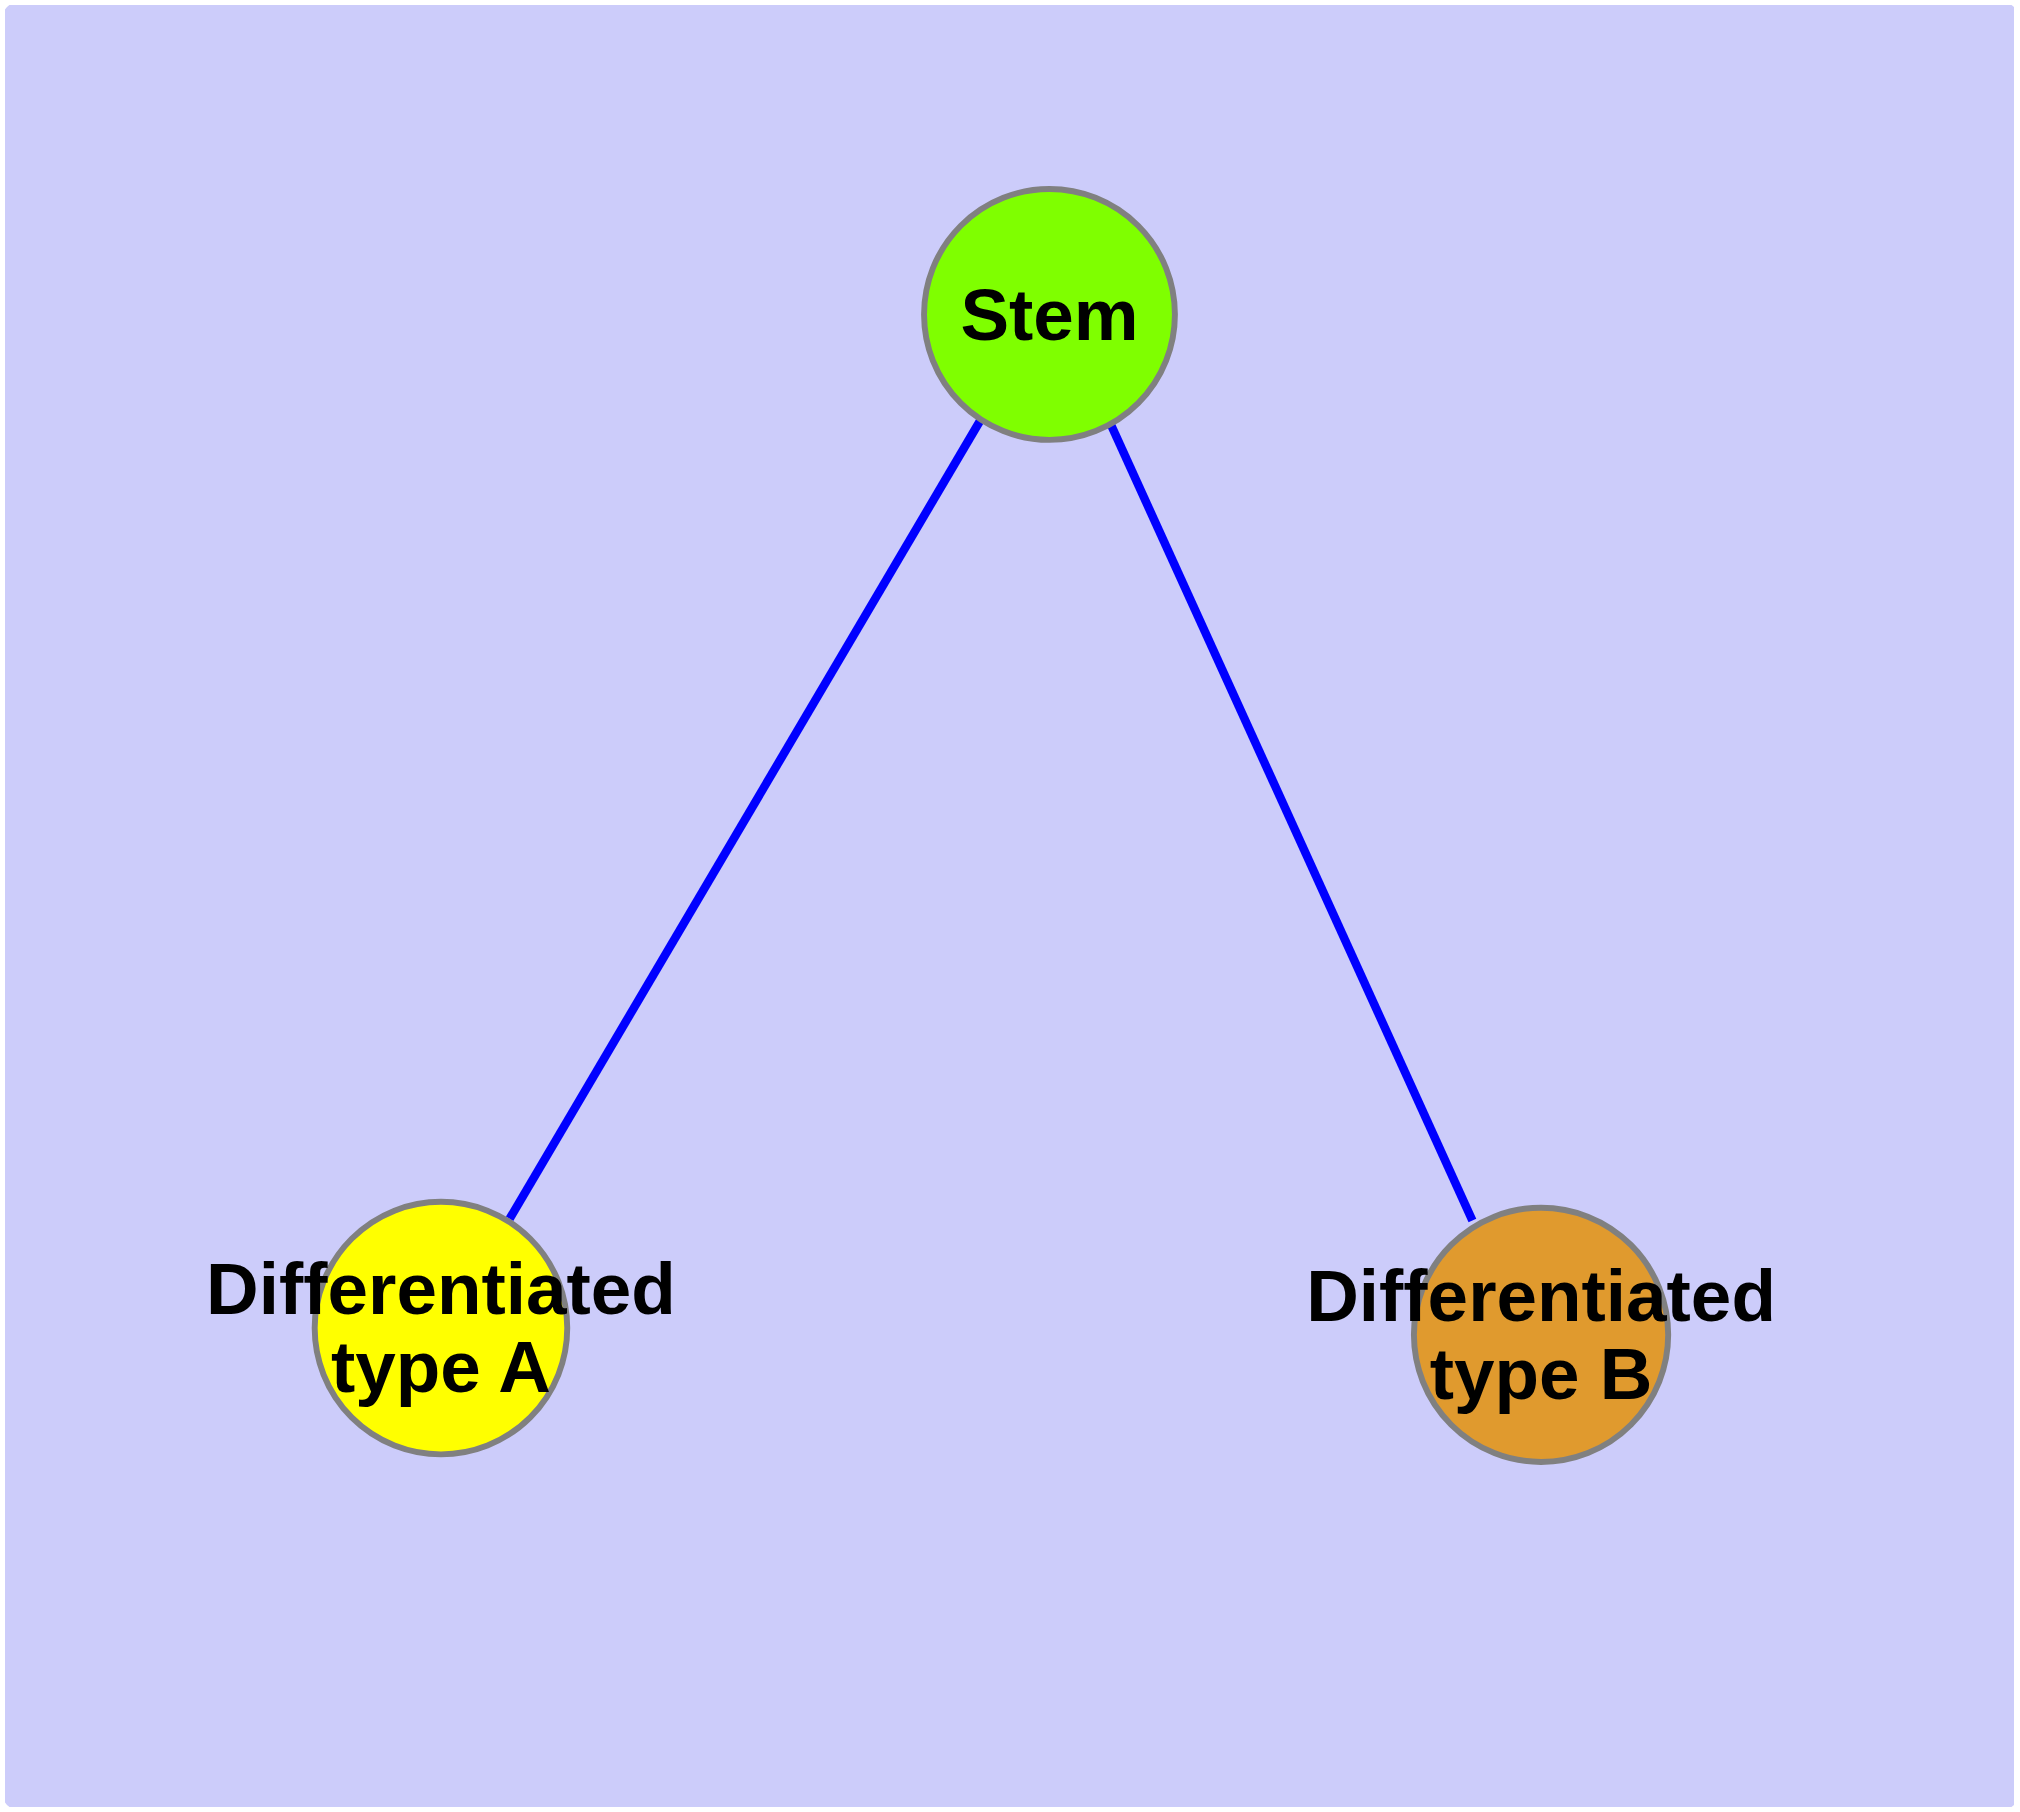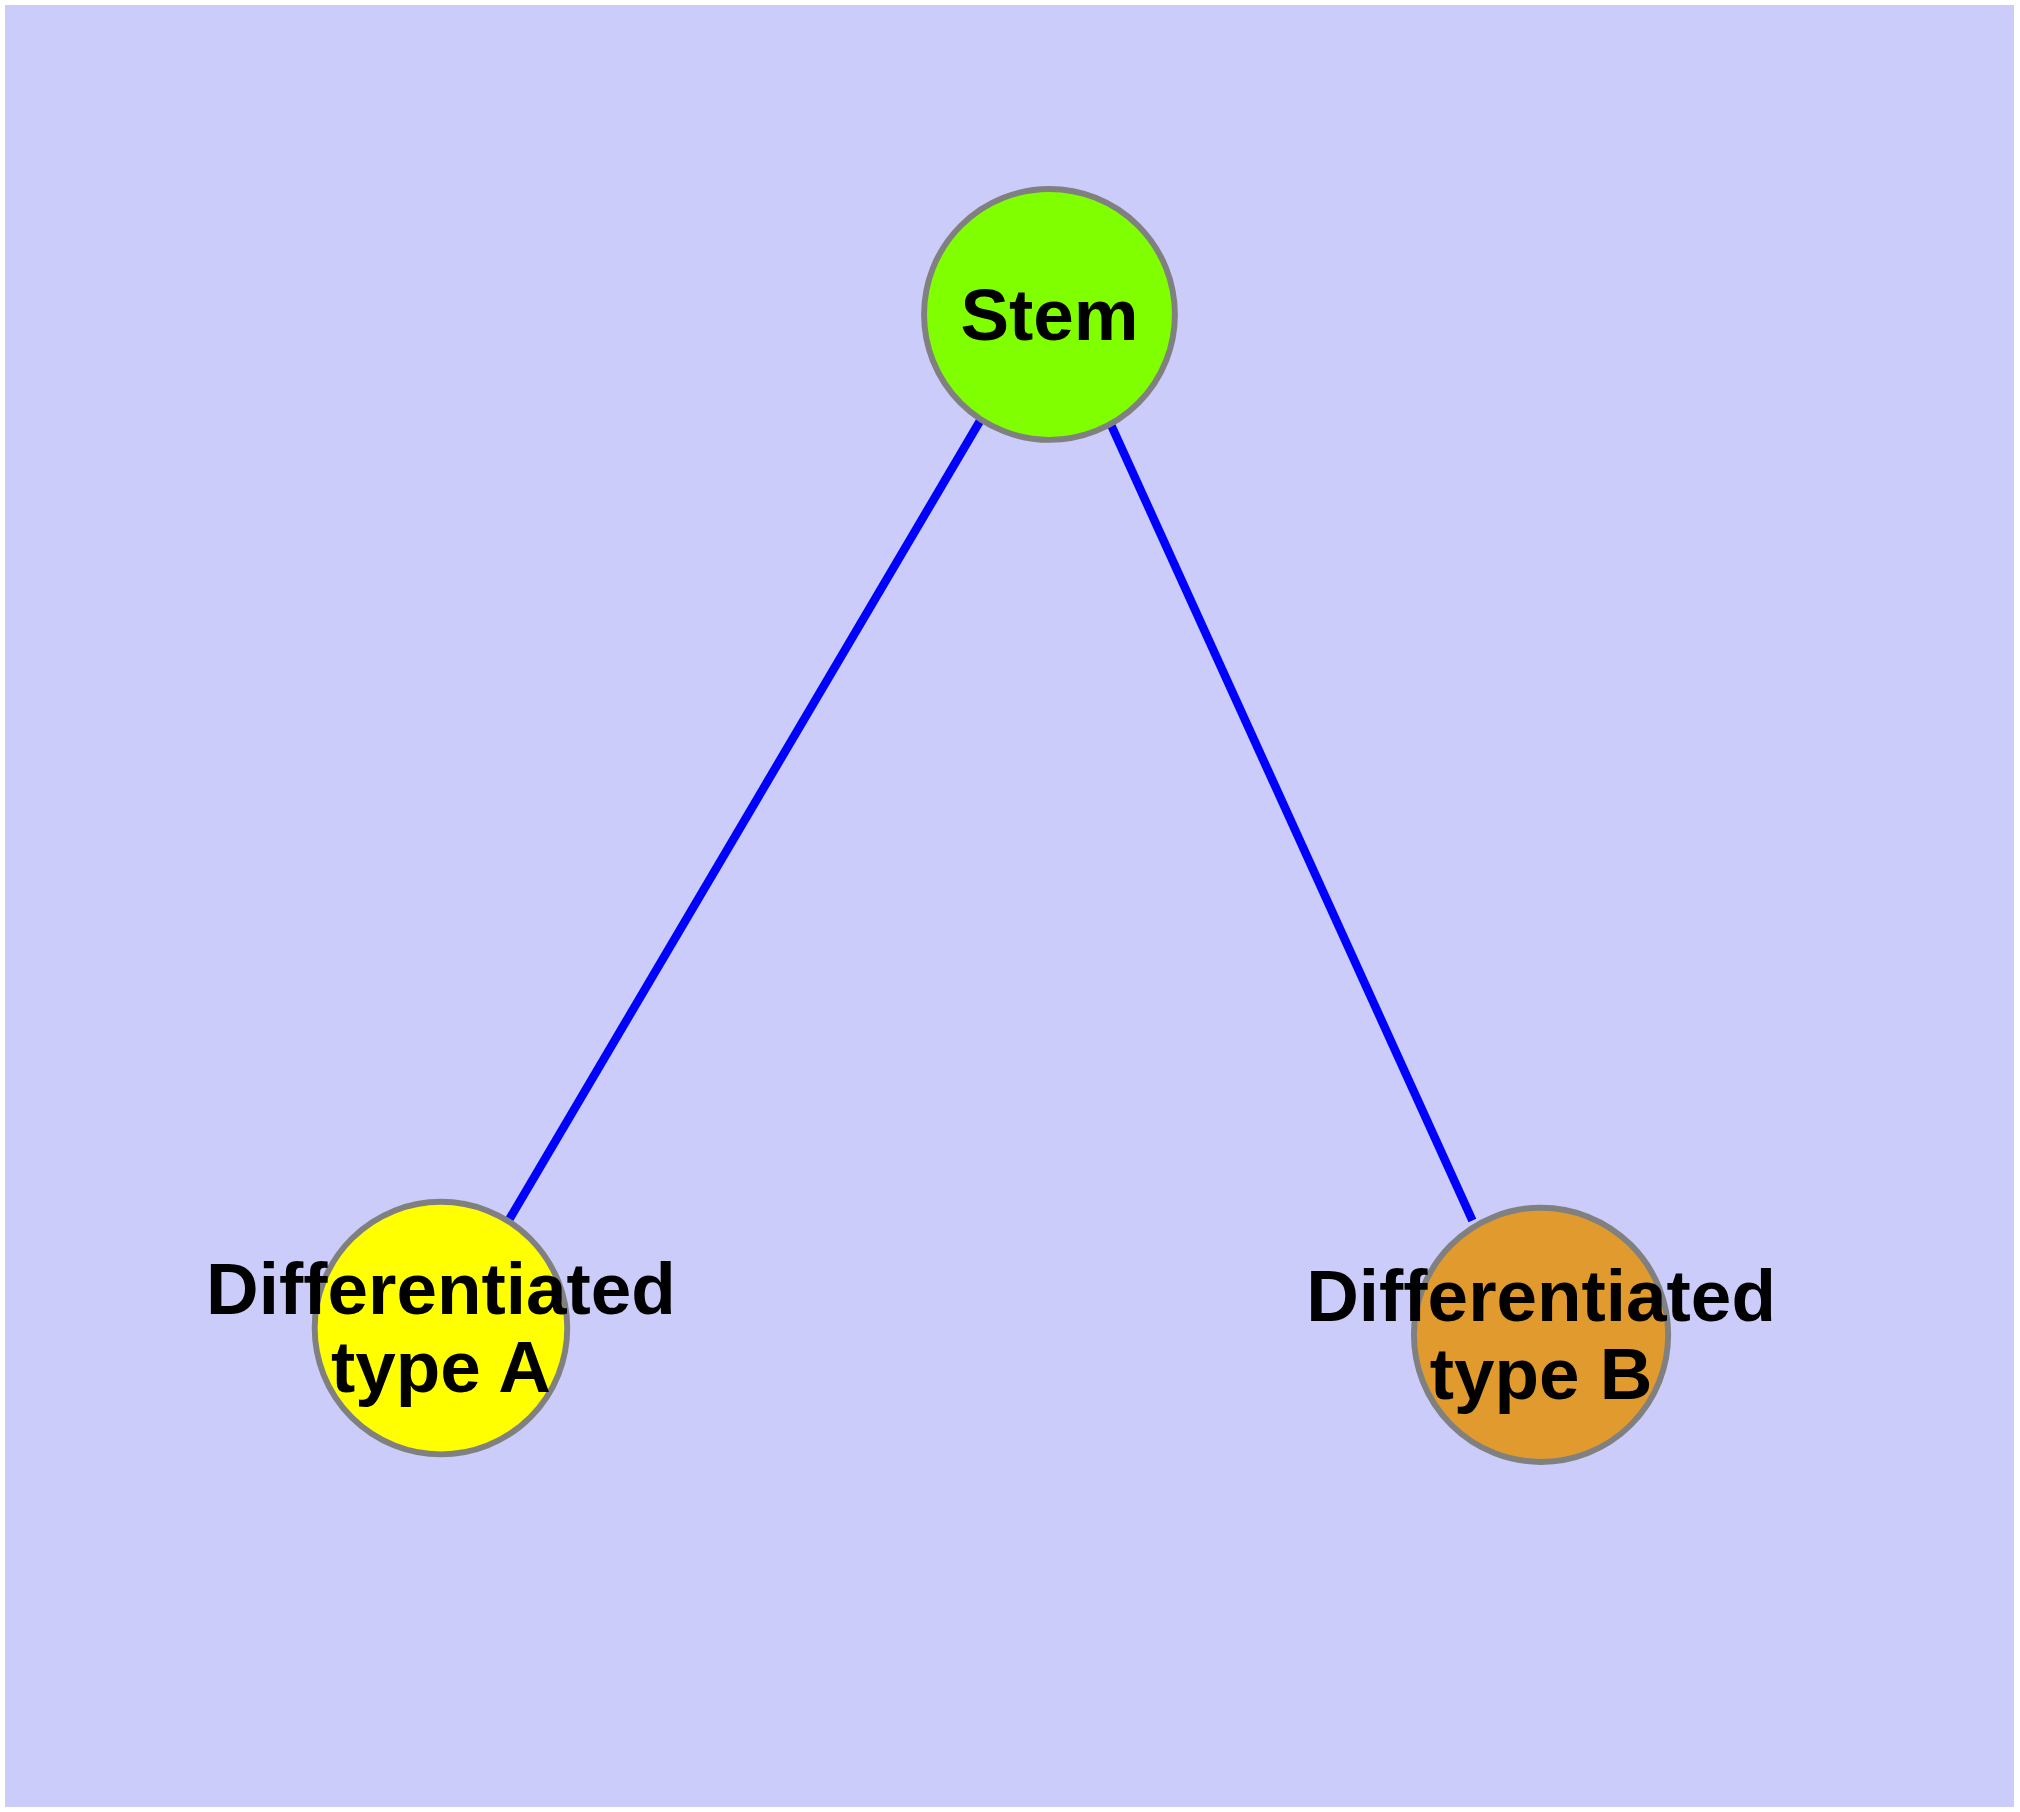--- a/index.html
+++ b/index.html
@@ -8,20 +8,21 @@
     padding: 0;
     background: #ffffff;
   }
   #stage {
     position: relative;
     width: 2021px;
     height: 1812px;
     background: #ffffff;
     overflow: hidden;
     font-family: "Liberation Sans", sans-serif;
+    border-radius: 24px;
   }
   #canvas-panel {
     position: absolute;
     left: 5.1px;
     top: 5.1px;
     width: 2009px;
     height: 1802px;
     background: #ccccfa;
   }
   #graph-svg {

